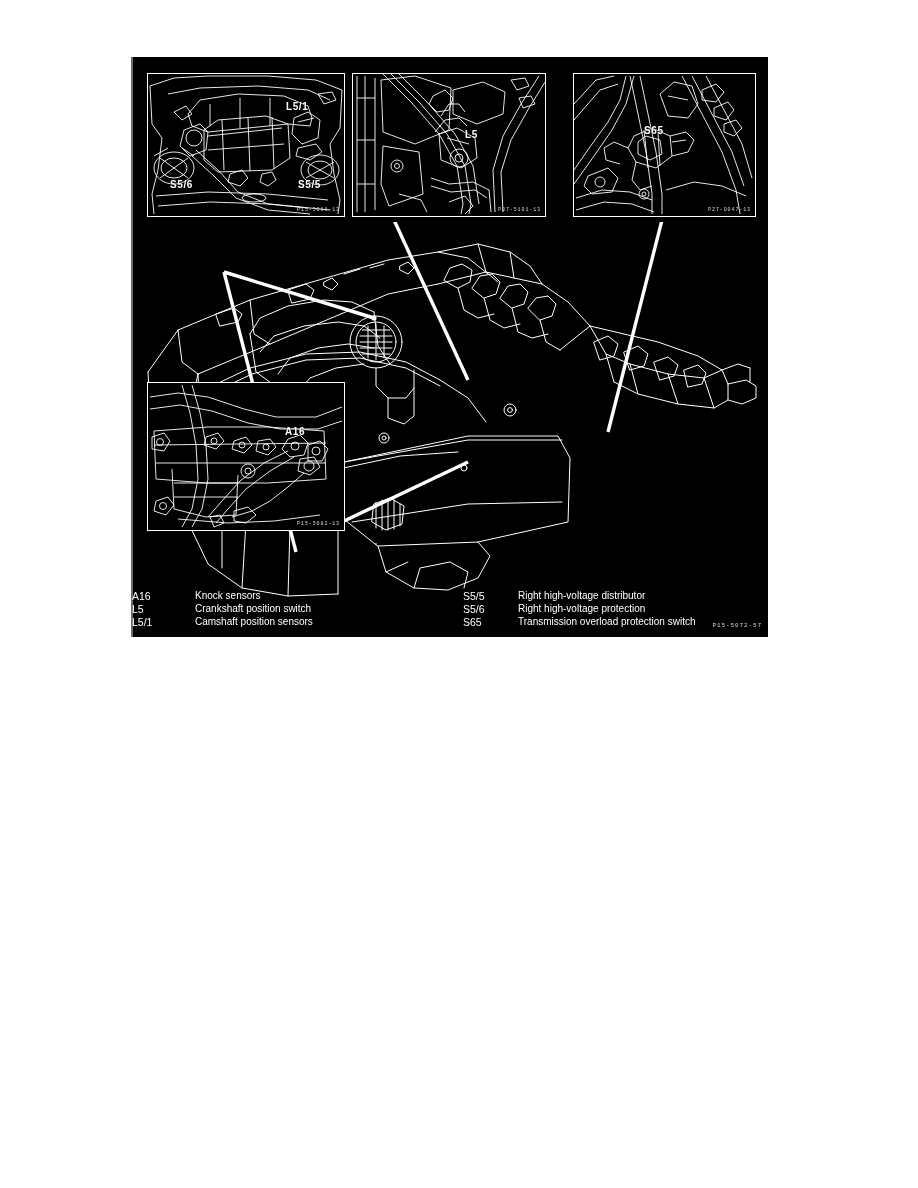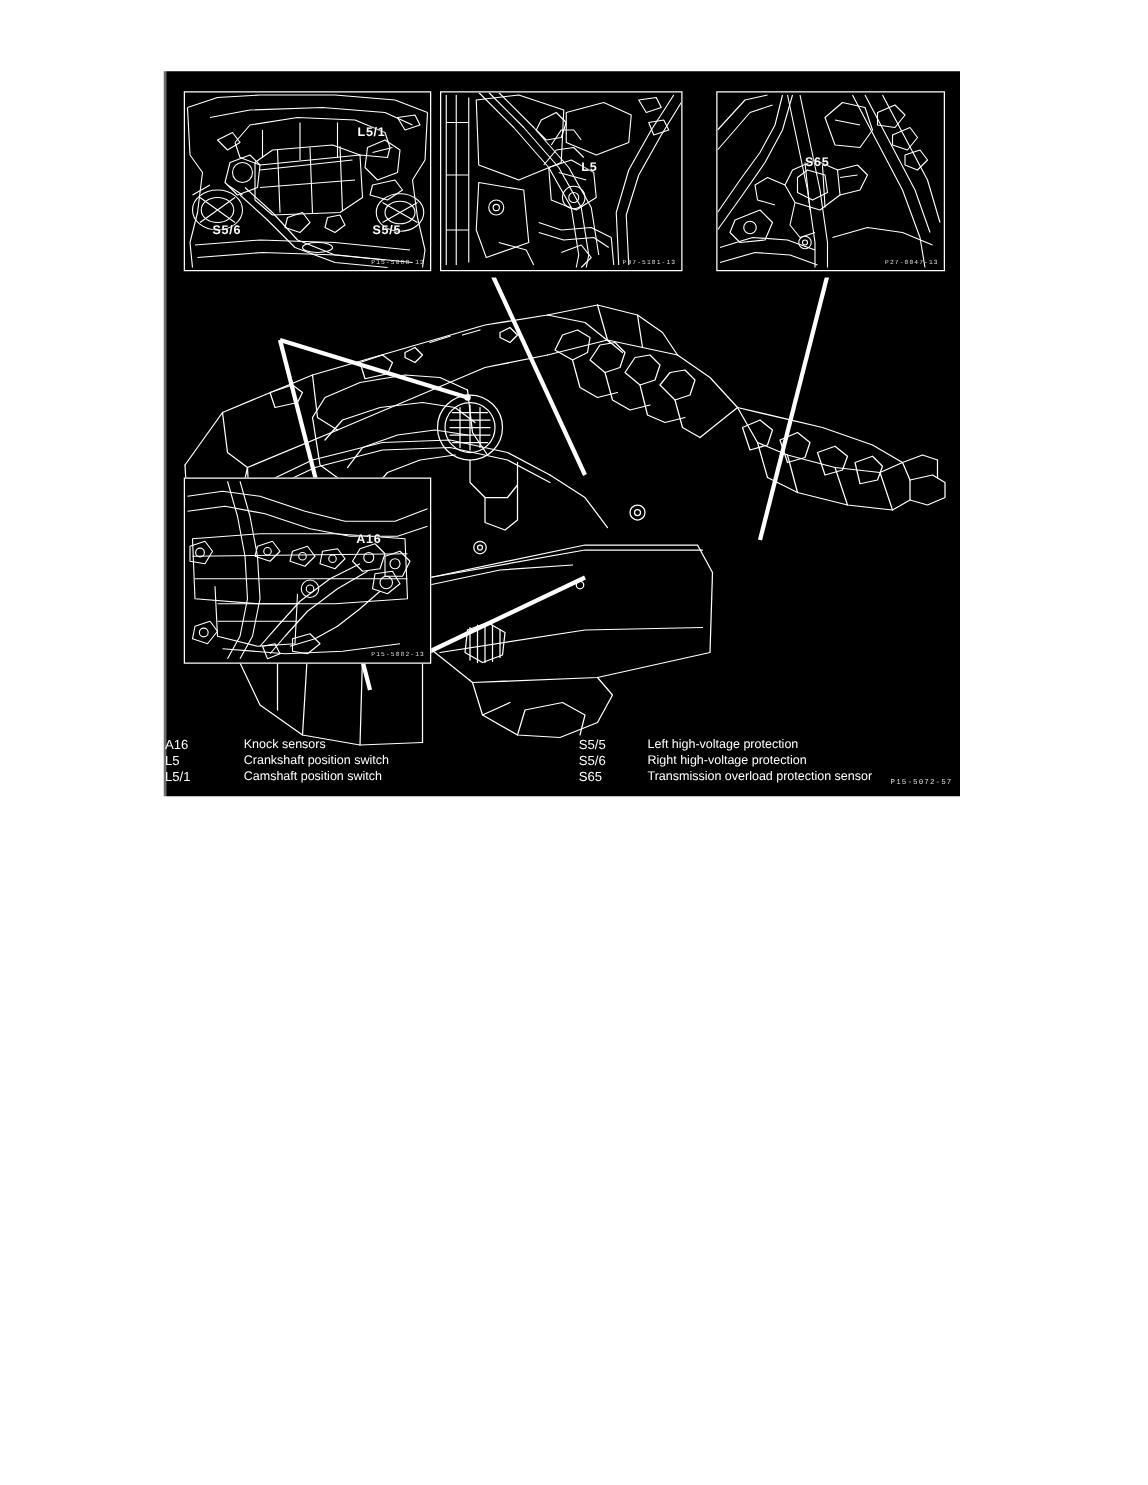--- a/index.html
+++ b/index.html
@@ -378,32 +378,32 @@
     <div class="figcode" style="right:6px;bottom:8px;font-size:6px;">P15-5072-57</div>
 
   </div>
 
   <div id="legend">
 
     <div class="legend-row" style="top:0px;">
       <span class="lg-code col-a-code">A16</span>
       <span class="lg-desc col-a-desc">Knock sensors</span>
       <span class="lg-code col-b-code">S5/5</span>
-      <span class="lg-desc col-b-desc">Left high-voltage protection</span>
+      <span class="lg-desc col-b-desc">Right high-voltage distributor</span>
     </div>
 
     <div class="legend-row" style="top:13px;">
       <span class="lg-code col-a-code">L5</span>
       <span class="lg-desc col-a-desc">Crankshaft position switch</span>
       <span class="lg-code col-b-code">S5/6</span>
       <span class="lg-desc col-b-desc">Right high-voltage protection</span>
     </div>
 
     <div class="legend-row" style="top:26px;">
       <span class="lg-code col-a-code">L5/1</span>
-      <span class="lg-desc col-a-desc">Camshaft position switch</span>
+      <span class="lg-desc col-a-desc">Camshaft position sensors</span>
       <span class="lg-code col-b-code">S65</span>
-      <span class="lg-desc col-b-desc">Transmission overload protection sensor</span>
+      <span class="lg-desc col-b-desc">Transmission overload protection switch</span>
     </div>
 
   </div>
 
 </div>
 
 </body></html>

